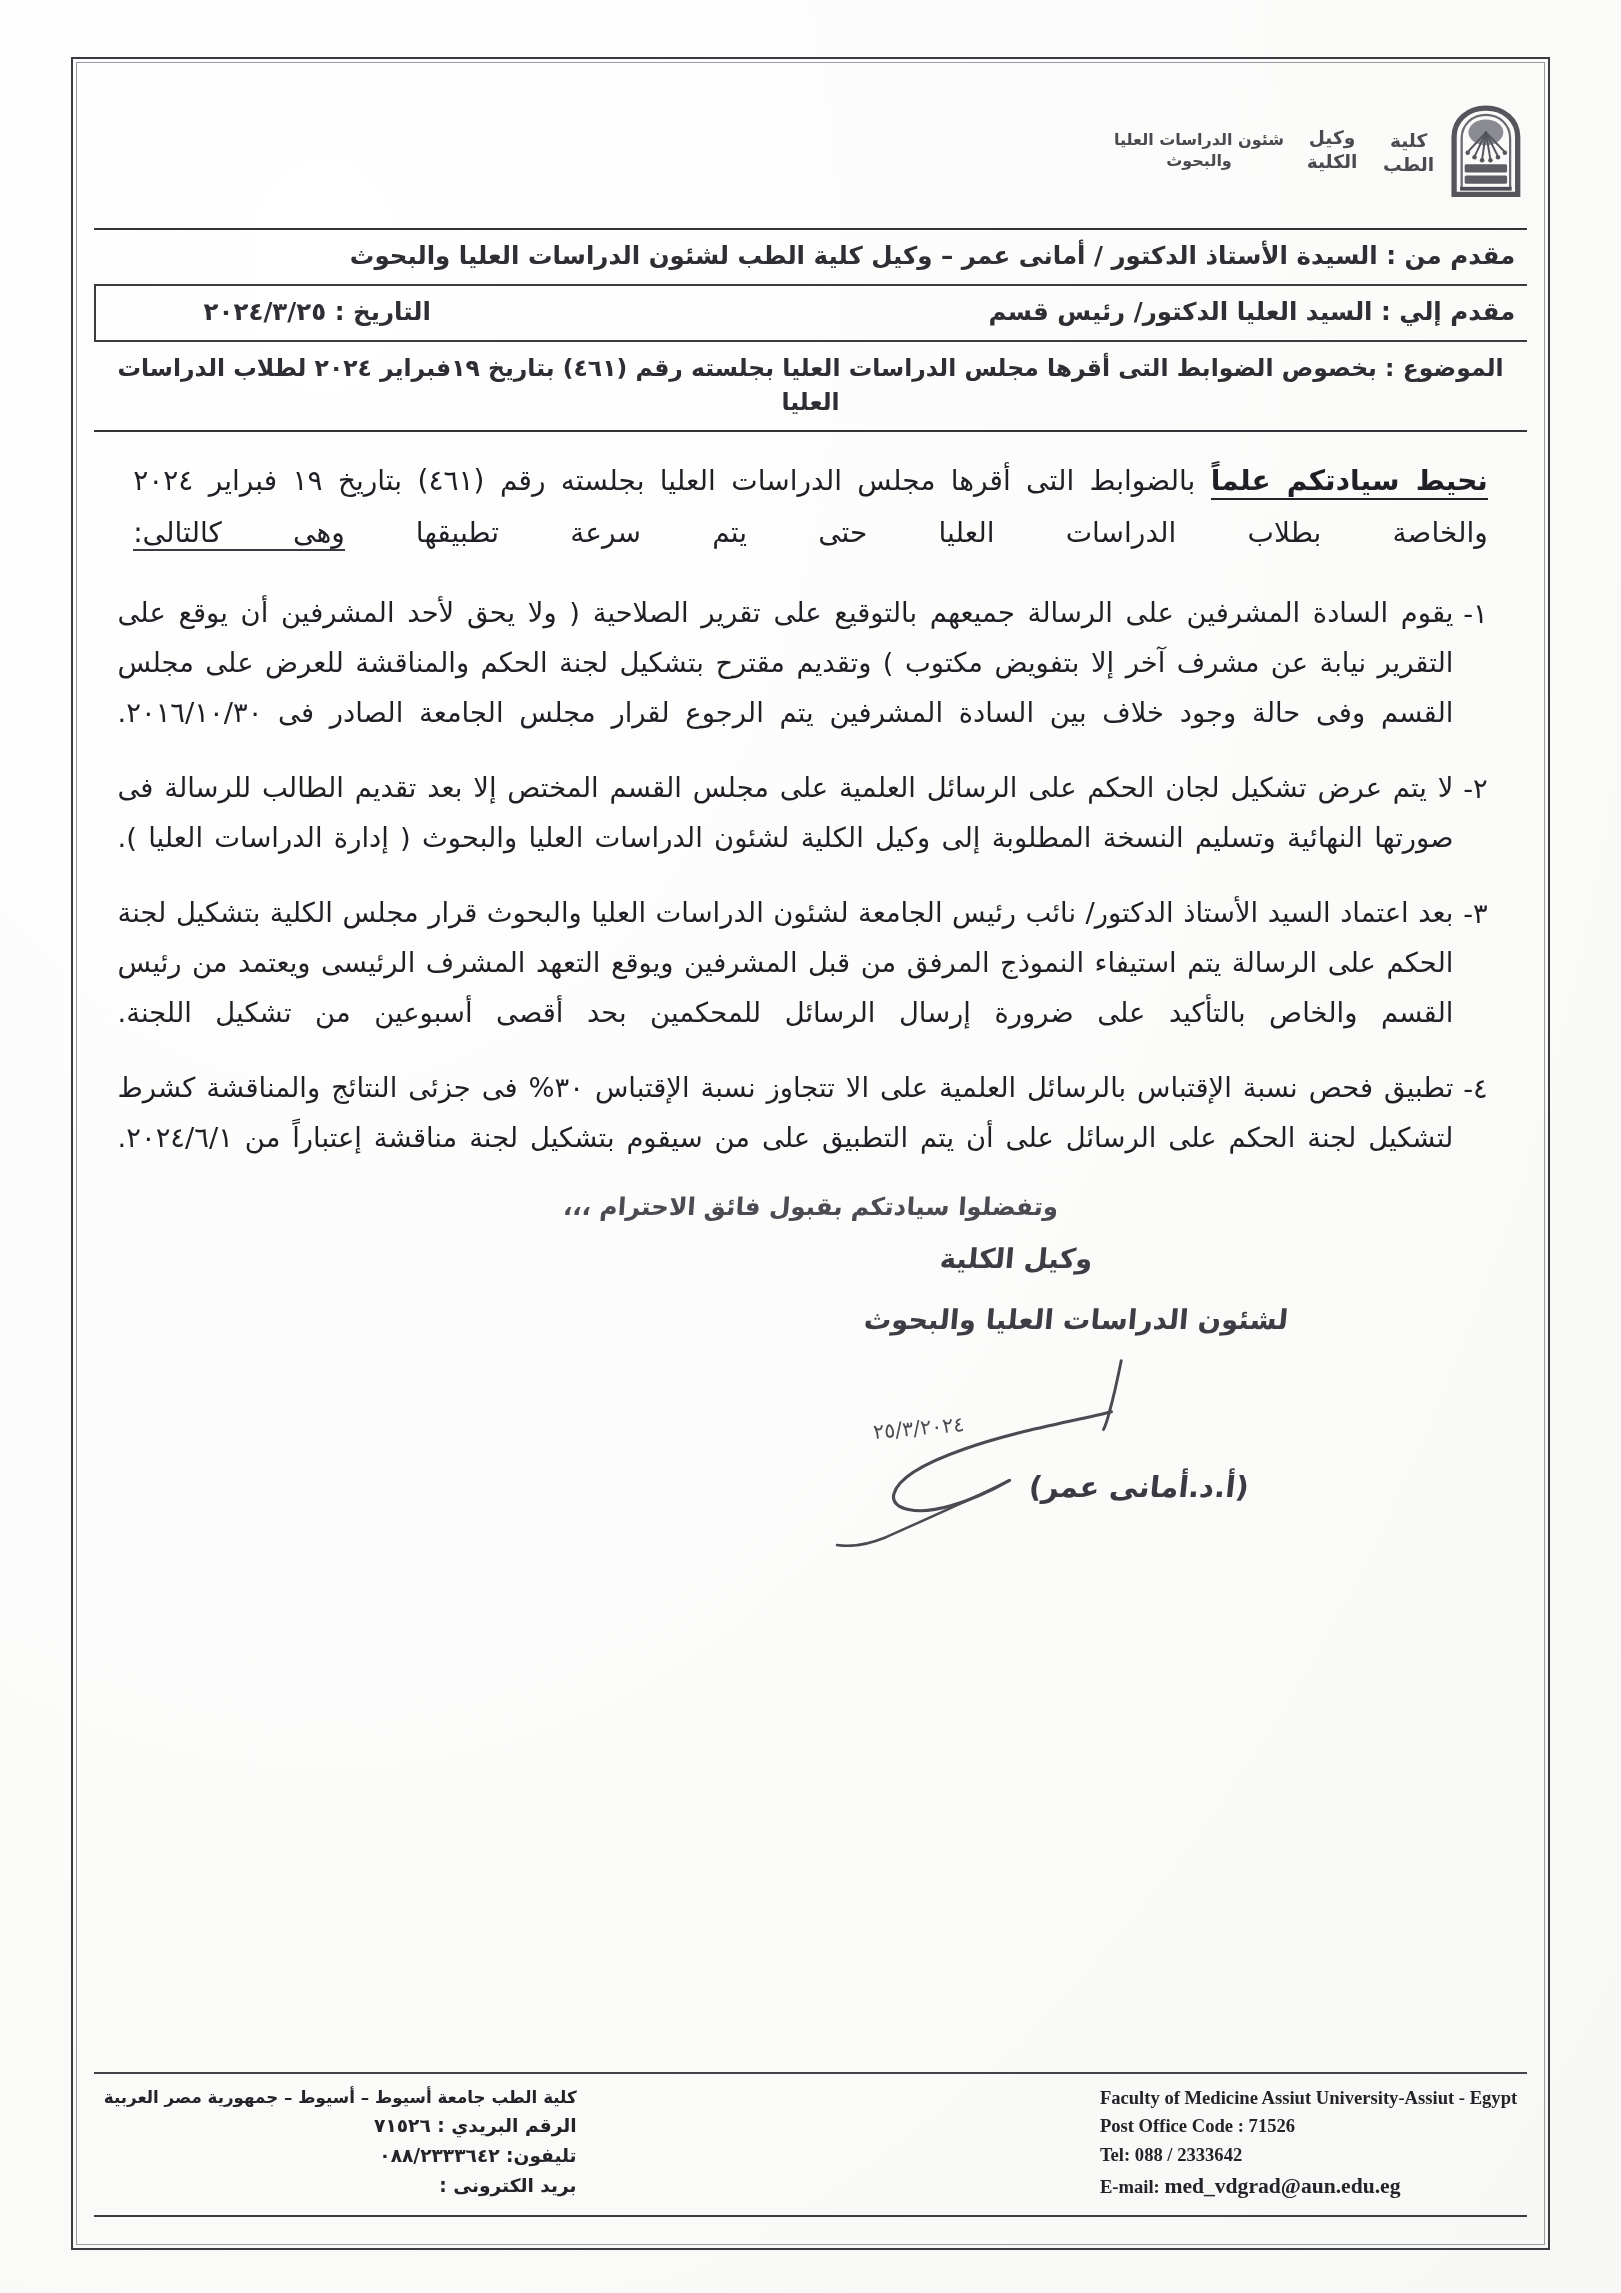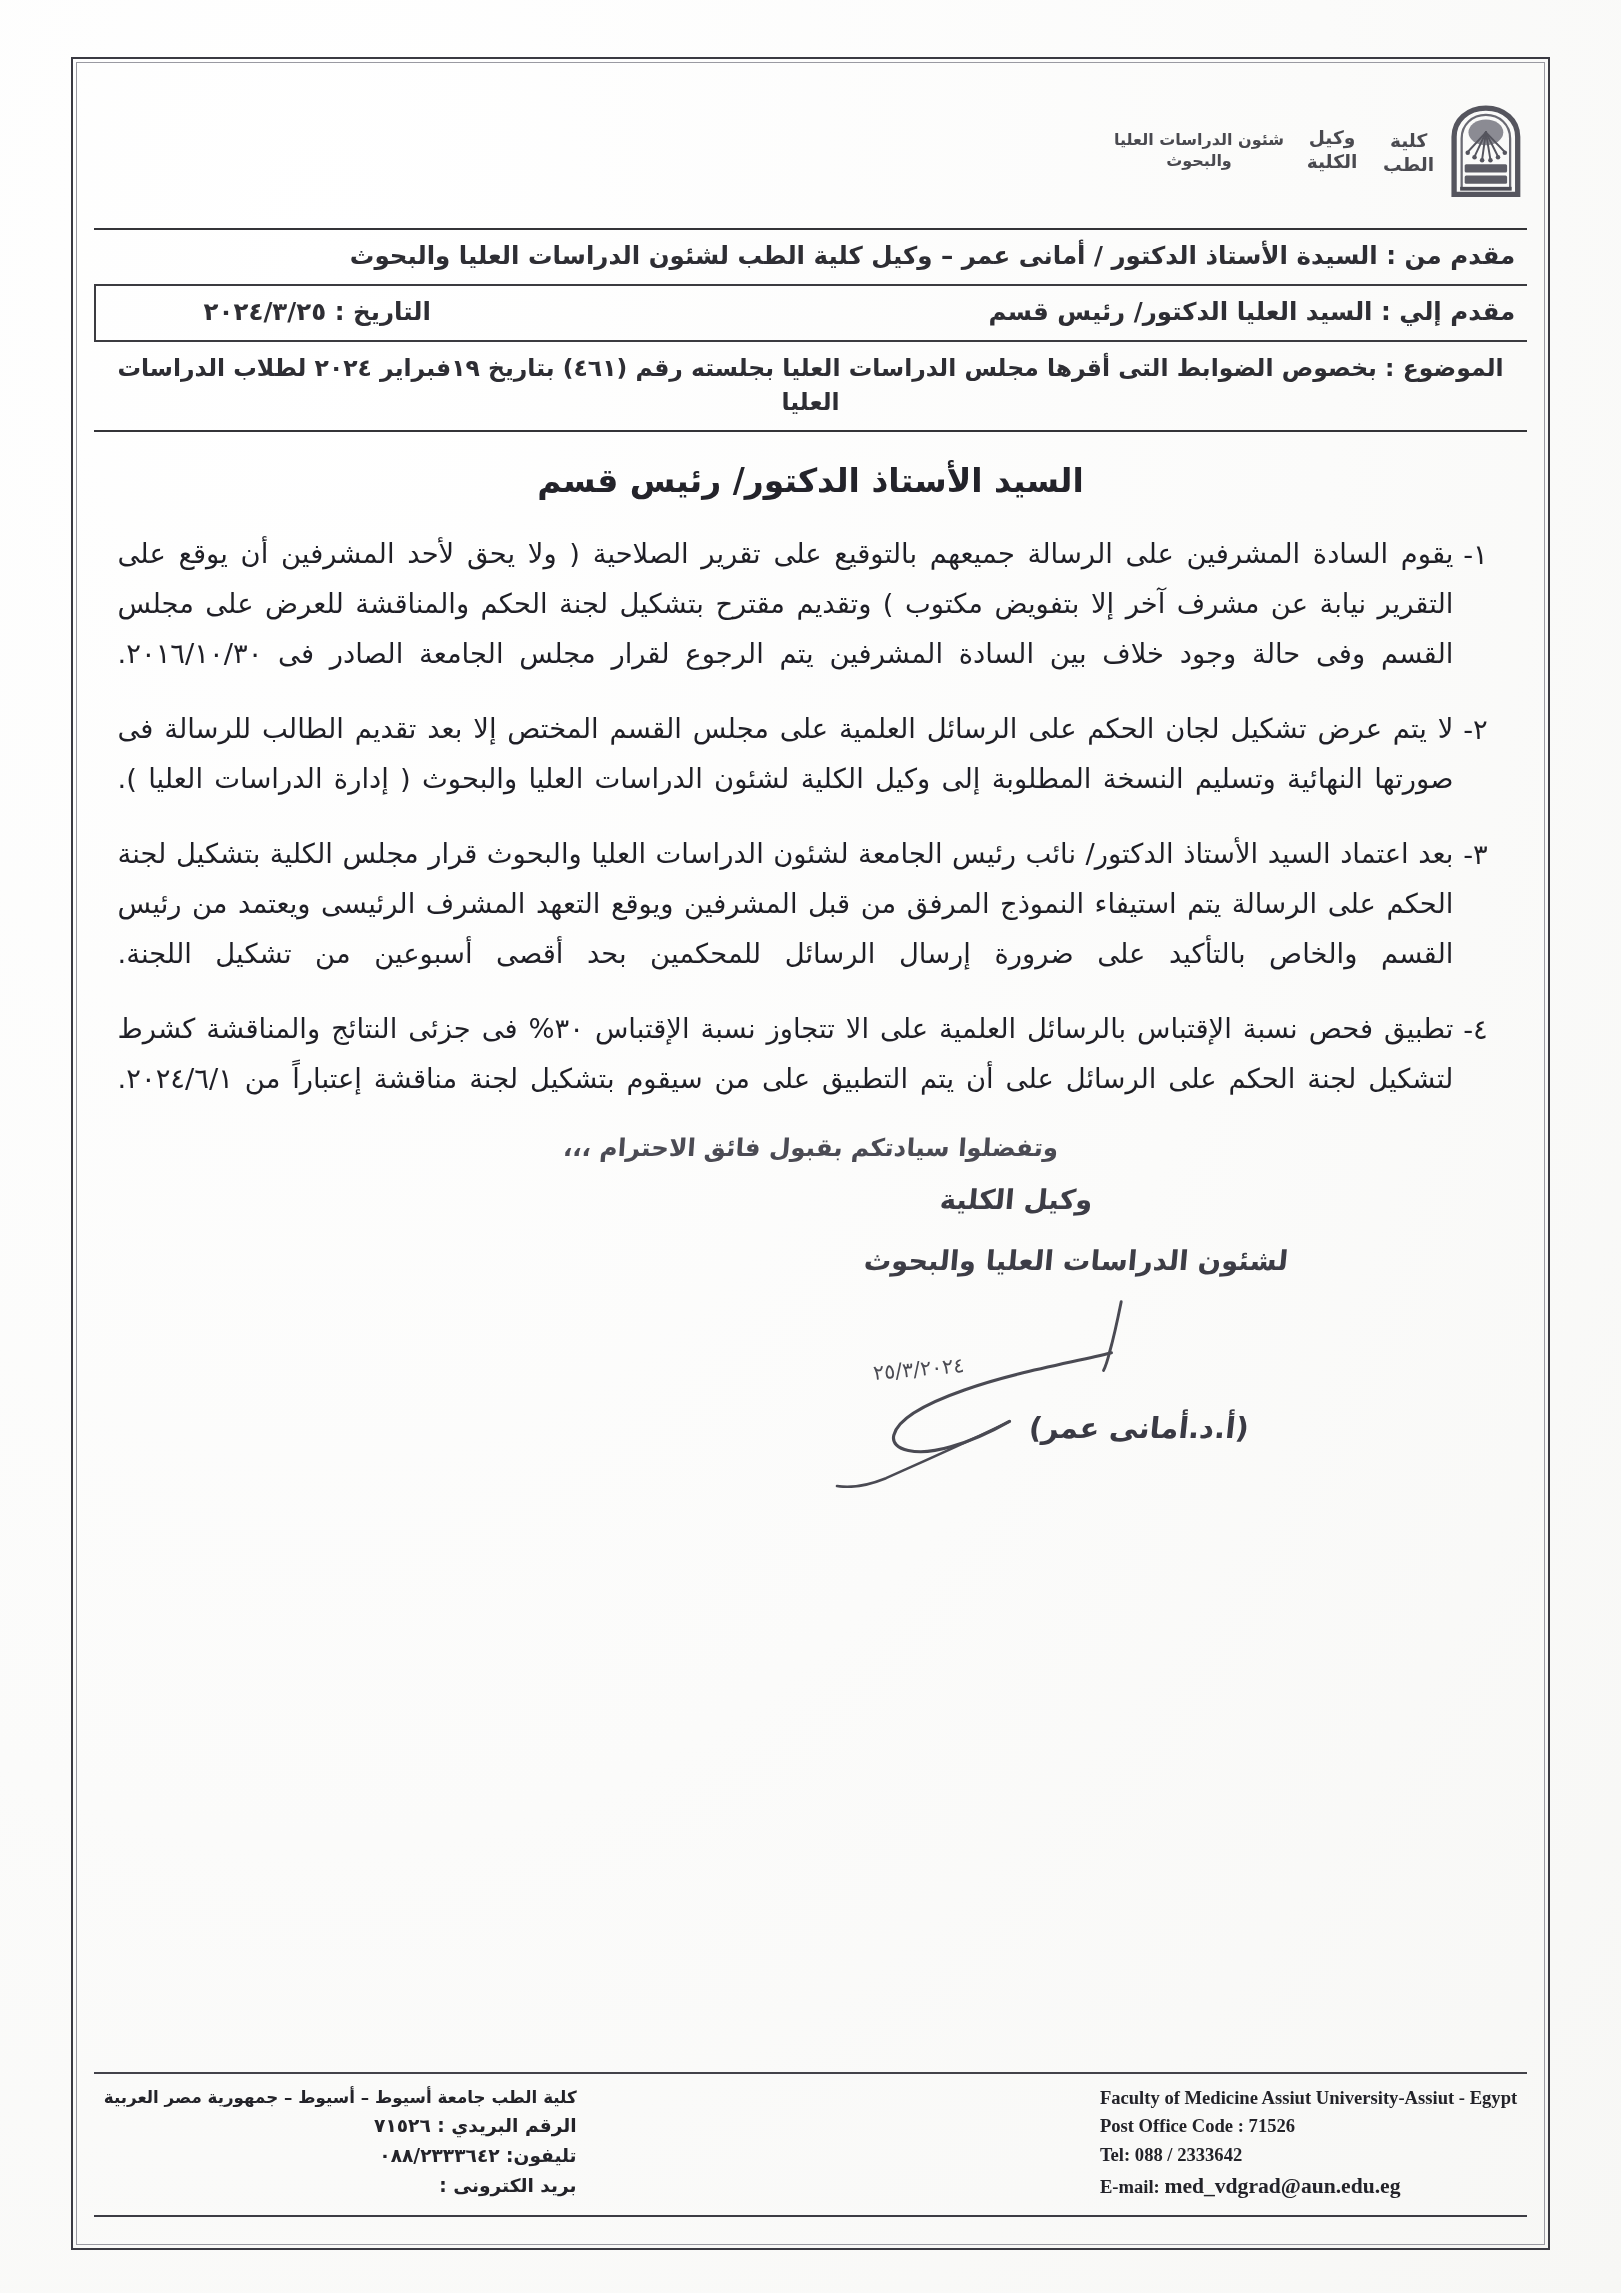--- a/index.html
+++ b/index.html
@@ -229,22 +229,24 @@
         <div class="hdr-cell cell-wide">مقدم إلي : السيد العليا الدكتور/ رئيس قسم</div>
         <div class="hdr-cell cell-date">التاريخ : ٢٠٢٤/٣/٢٥</div>
       </div>
       <div class="hdr-row subject">
         <div class="hdr-cell cell-wide">الموضوع : بخصوص الضوابط التى أقرها مجلس الدراسات العليا بجلسته رقم (٤٦١) بتاريخ ١٩فبراير ٢٠٢٤ لطلاب الدراسات العليا</div>
       </div>
     </div>
 
     <div class="body">
 
-      <div class="addressee">السيد الأستاذ الدكتور/ رئيس قسم</div>
-
+
+      <p class="intro">
+        <span class="underline">نحيط سيادتكم علماً</span><span> بالضوابط التى أقرها مجلس الدراسات العليا بجلسته رقم (٤٦١) بتاريخ ١٩ فبراير ٢٠٢٤ والخاصة بطلاب الدراسات العليا حتى يتم سرعة تطبيقها </span><span class="ul-thin">وهى كالتالى:</span>
+      </p>
 
       <ol class="items">
         <li>
           <span class="num">١-</span>
           <span class="txt">يقوم السادة المشرفين على الرسالة جميعهم بالتوقيع على تقرير الصلاحية ( ولا يحق لأحد المشرفين أن يوقع على التقرير نيابة عن مشرف آخر إلا بتفويض مكتوب ) وتقديم مقترح بتشكيل لجنة الحكم والمناقشة للعرض على مجلس القسم وفى حالة وجود خلاف بين السادة المشرفين يتم الرجوع لقرار مجلس الجامعة الصادر فى ٢٠١٦/١٠/٣٠.</span>
         </li>
         <li>
           <span class="num">٢-</span>
           <span class="txt">لا يتم عرض تشكيل لجان الحكم على الرسائل العلمية على مجلس القسم المختص إلا بعد تقديم الطالب للرسالة فى صورتها النهائية وتسليم النسخة المطلوبة إلى وكيل الكلية لشئون الدراسات العليا والبحوث ( إدارة الدراسات العليا ).</span>
         </li>

